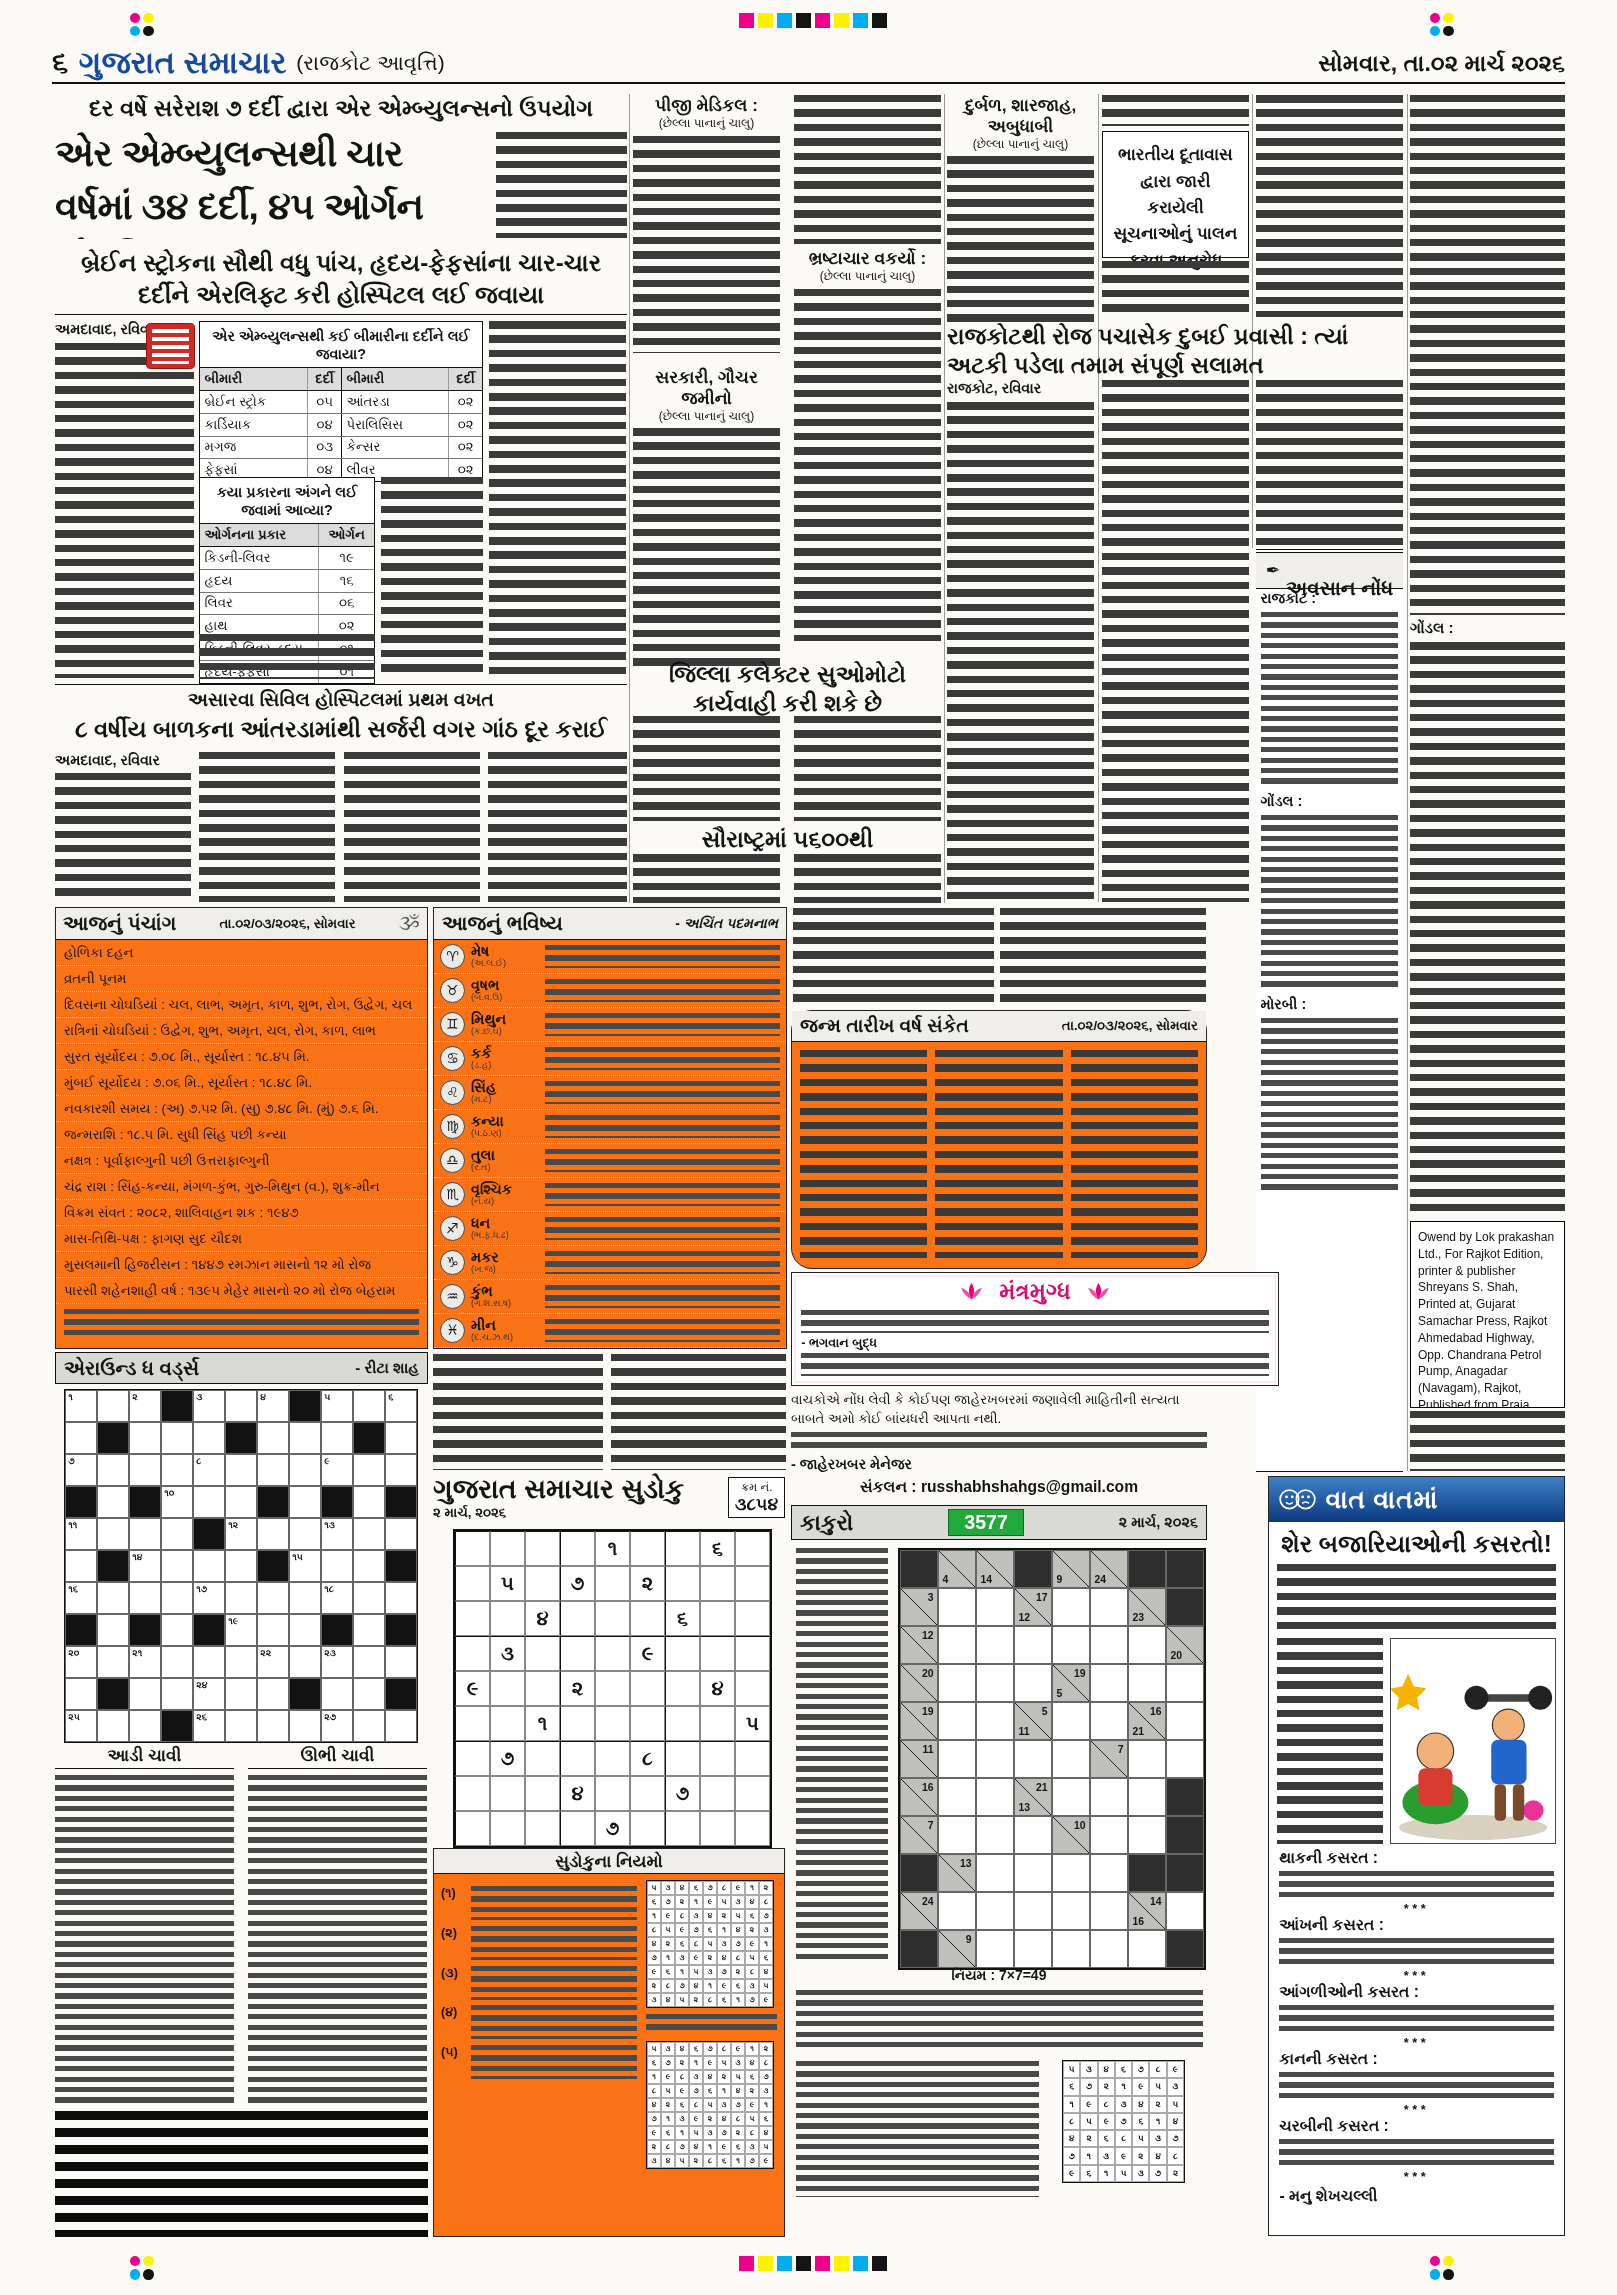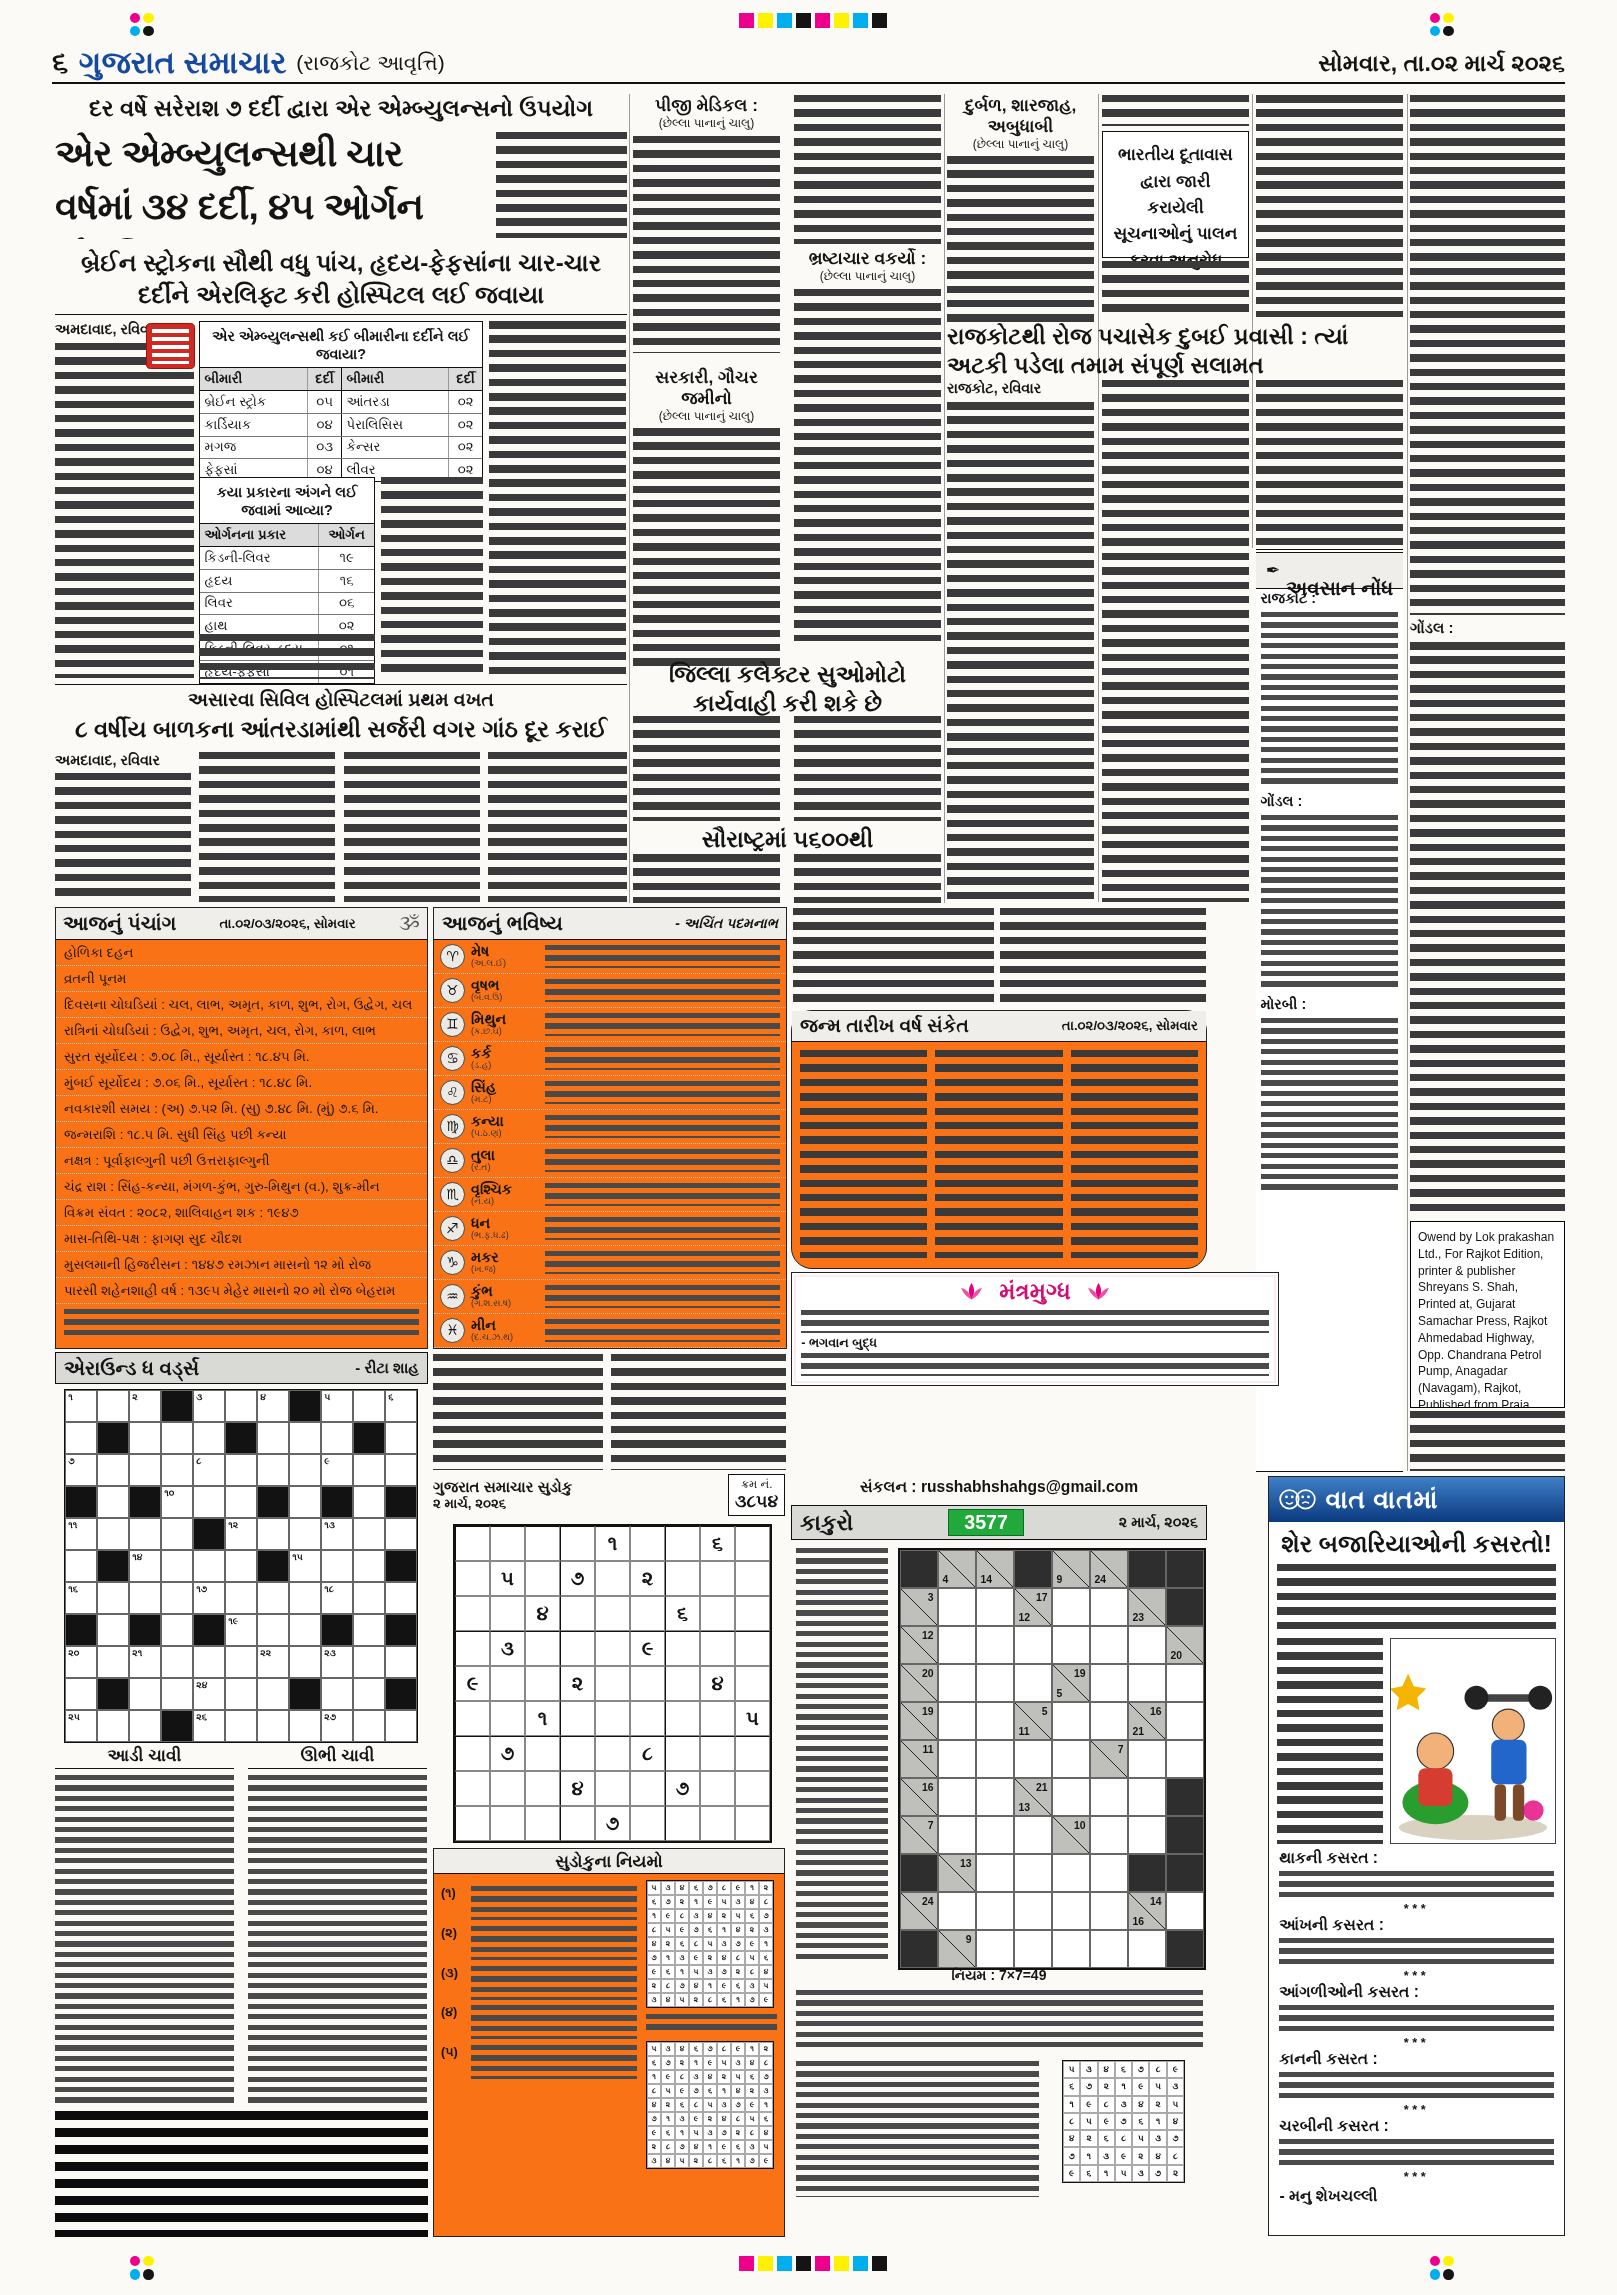--- a/index.html
+++ b/index.html
@@ -426,20 +426,25 @@
           <path d="M30 5 C24 14 24 24 30 34 C36 24 36 14 30 5Z" fill="#e5007d"></path>
           <path d="M12 14 C16 24 22 30 30 34 C28 24 22 16 12 14Z" fill="#ef4fa6"></path>
           <path d="M48 14 C44 24 38 30 30 34 C32 24 38 16 48 14Z" fill="#ef4fa6"></path>
         </svg>
     </div>
     <div class="tfs" style="height:23px;margin-top:5.8px;"></div>
     <div class="r b" style="font-size:12.7px;margin:2.3px 0;">- ભગવાન બુદ્ધ</div>
     <div class="tfs" style="height:23px;"></div>
   </div>
 
+  <div class="abs" style="left:791px;top:1391px;width:416px;height:82px;">
+    <div style="font-size:13.3px;line-height:1.4;">વાચકોએ નોંધ લેવી કે કોઈપણ જાહેરખબરમાં જણાવેલી માહિતીની સત્યતા બાબતે અમો કોઈ બાંયધરી આપતા નથી.</div>
+    <div class="tfs" style="height:21px;margin:3.5px 0;"></div>
+    <div class="r b" style="font-size:14.4px;">- જાહેરખબર મેનેજર</div>
+  </div>
   <div class="abs c b" style="left:791px;top:1478px;width:416px;height:23px;font-size:15.6px;">સંકલન : russhabhshahgs@gmail.com</div>
 
   <div class="abs" style="left:791px;top:1505px;width:416px;height:732px;">
     <div class="band" style="height:35px;">
       <span class="b" style="font-size:22px;">કાકુરો</span>
       <span class="kgreen">3577</span>
       <span class="b" style="font-size:14.4px;">૨ માર્ચ, ૨૦૨૬</span>
     </div>
     <div class="abs tfs" style="left:4.6px;top:43px;width:92px;height:413px;"></div>
     <div class="abs kk" style="left:107px;top:43px;">
@@ -831,21 +836,21 @@
     <div class="clhead c">ઊભી ચાવી</div>
     <div class="tfs" style="height:329px;margin-top:5.8px;"></div>
   </div>
   <div class="abs tfb" style="left:55px;top:2111px;width:373px;height:126px;"></div>
 
   <div class="abs tf" style="left:433px;top:1354px;width:170px;height:116px;"></div>
   <div class="abs tf" style="left:611px;top:1354px;width:175px;height:116px;"></div>
   <div class="abs" style="left:433px;top:1474px;width:352px;">
     <div style="display:flex;justify-content:space-between;align-items:center;">
       <div>
-        <div class="b" style="font-size:15px;">ગુજરાત સમાચાર સુડોકુ</div>
+        <div class="b" style="font-size:27px;">ગુજરાત સમાચાર સુડોકુ</div>
         <div class="b" style="font-size:13.3px;">૨ માર્ચ, ૨૦૨૬</div>
       </div>
       <div class="sbox">
         <div style="font-size:11.6px;">ક્રમ નં.</div>
         <div class="b" style="font-size:17.3px;">૩૮૫૪</div>
       </div>
     </div>
     <div class="su" style="margin:8px 0 0 20px;">
         <div class="scell bt bl"></div>
         <div class="scell bt"></div>

